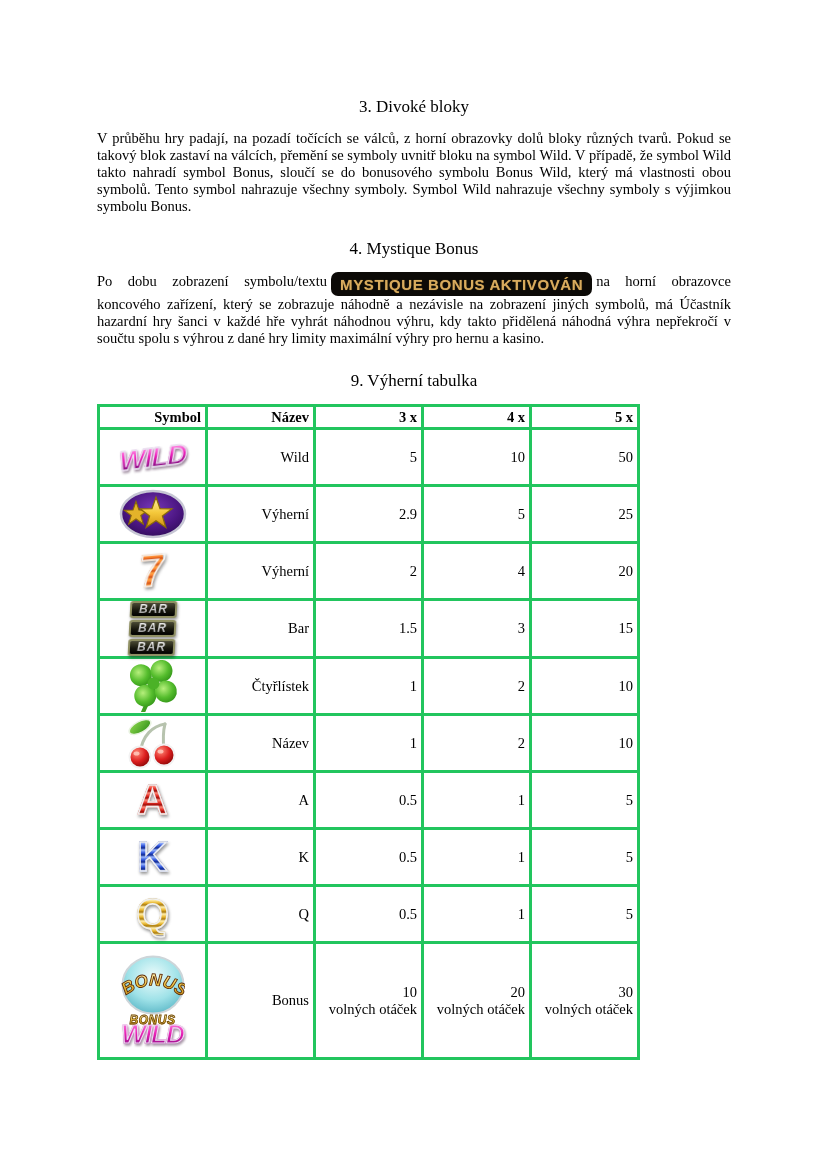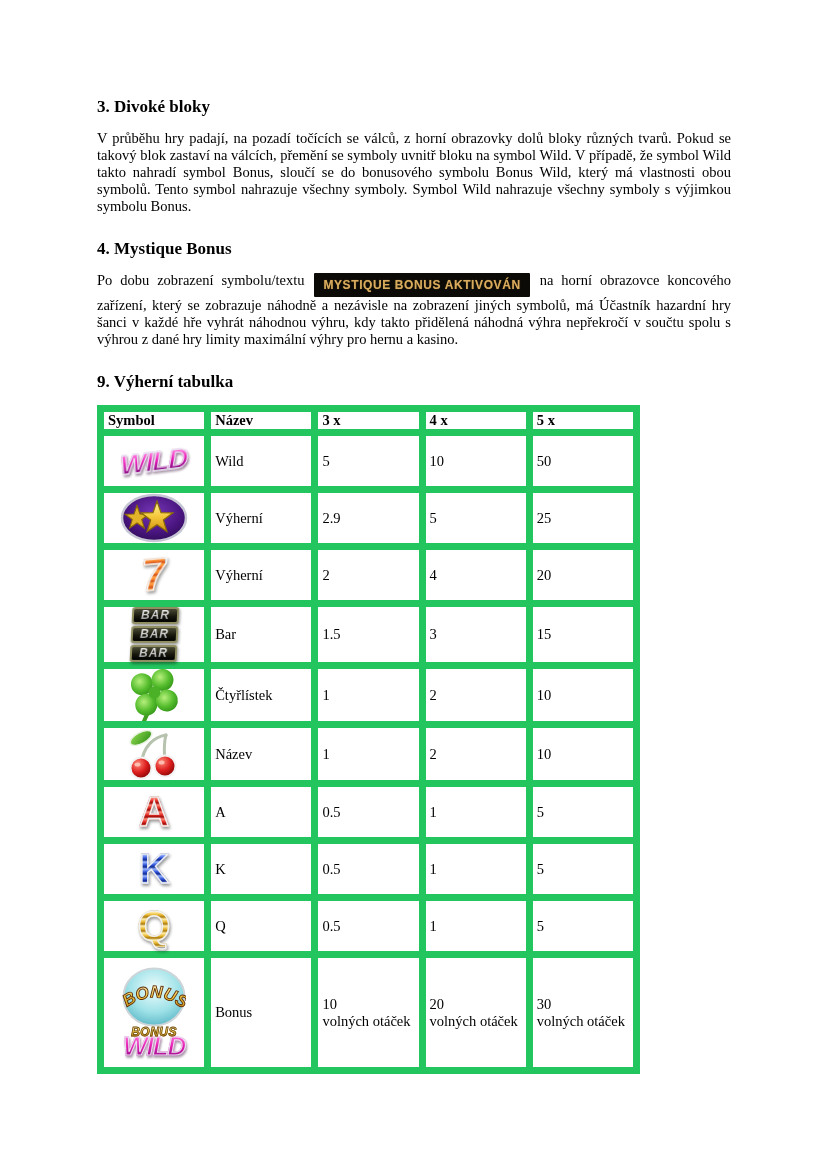--- a/index.html
+++ b/index.html
@@ -12,58 +12,59 @@
     overflow: hidden;
   }
   .page { width: 827px; height: 1169px; }
   .content {
     position: absolute;
     left: 97px; top: 97px;
     width: 634px;
   }
   h2.sec-heading {
     font-size: 17px;
-    font-weight: bold;
+    font-weight: normal;
     margin: 0 0 13px 0;
+    text-align: center;
   }
   h2.sec-heading + p { margin-top: 0; }
   p.bodytext {
     font-size: 14.5px;
     line-height: 17px;
     text-align: justify;
     margin: 0 0 16px 0;
   }
   h2.sec-heading { margin-top: 24px; }
   h2.sec-heading:first-child { margin-top: 0; }
   .badge {
     display: inline-block;
     background: #0c0a07;
     color: #d8ab5e;
     font-family: "Liberation Sans", sans-serif;
     font-weight: bold;
-    font-size: 12px;
+    font-size: 15px;
     letter-spacing: 0.6px;
     padding: 4px 9px 3px 9px;
-    margin: 0 10px;
+    margin: 0 4px;
     vertical-align: -4px;
     text-shadow: 0 0 1px #7a5a20;
-    border-radius: 1px;
+    border-radius: 7px;
   }
   
   table.paytable {
     border-collapse: collapse;
     table-layout: fixed;
     width: 543px;
     margin-top: 12px;
     font-size: 14.5px;
   }
   .paytable col { width: 20%; }
   .paytable th, .paytable td {
-    border: 7px solid #22c55e;
-    text-align: left;
+    border: 3px solid #22c55e;
+    text-align: right;
     vertical-align: middle;
     padding: 0 4px;
     line-height: 17px;
   }
   .paytable thead tr { height: 23px; }
   .paytable thead th { font-weight: bold; }
   .paytable tbody tr { height: 57px; }
   .paytable tbody tr.row-tall { height: 116px; }
   .paytable td.mult { white-space: pre-line; }
   

